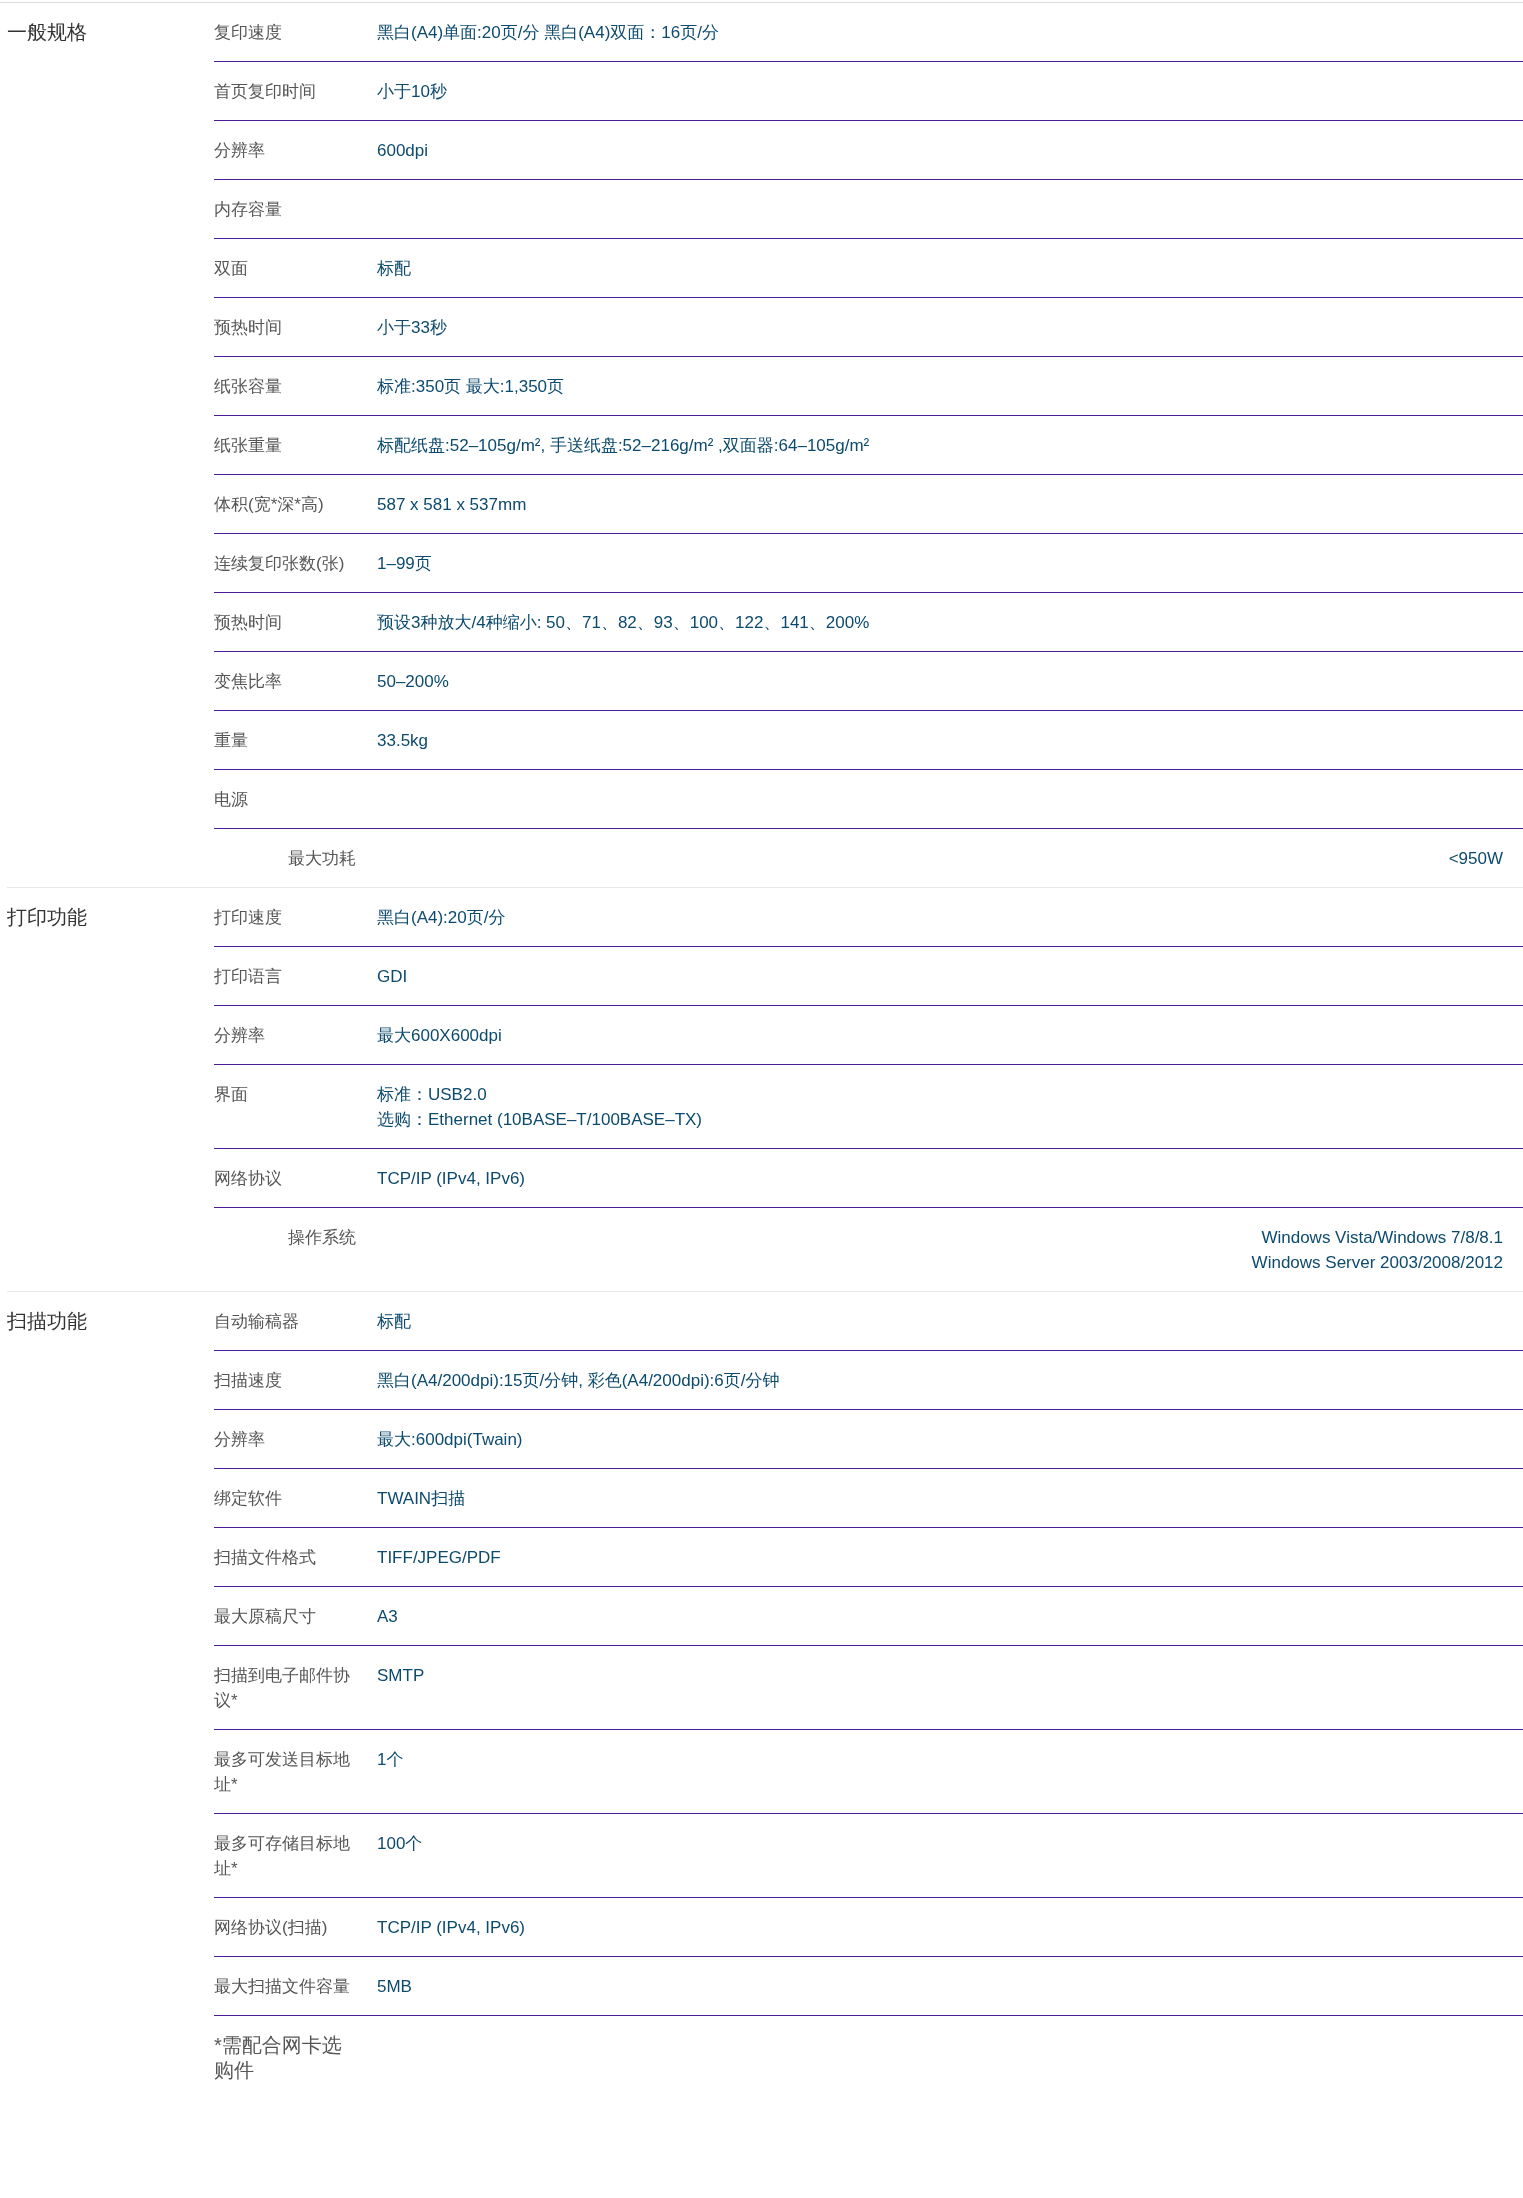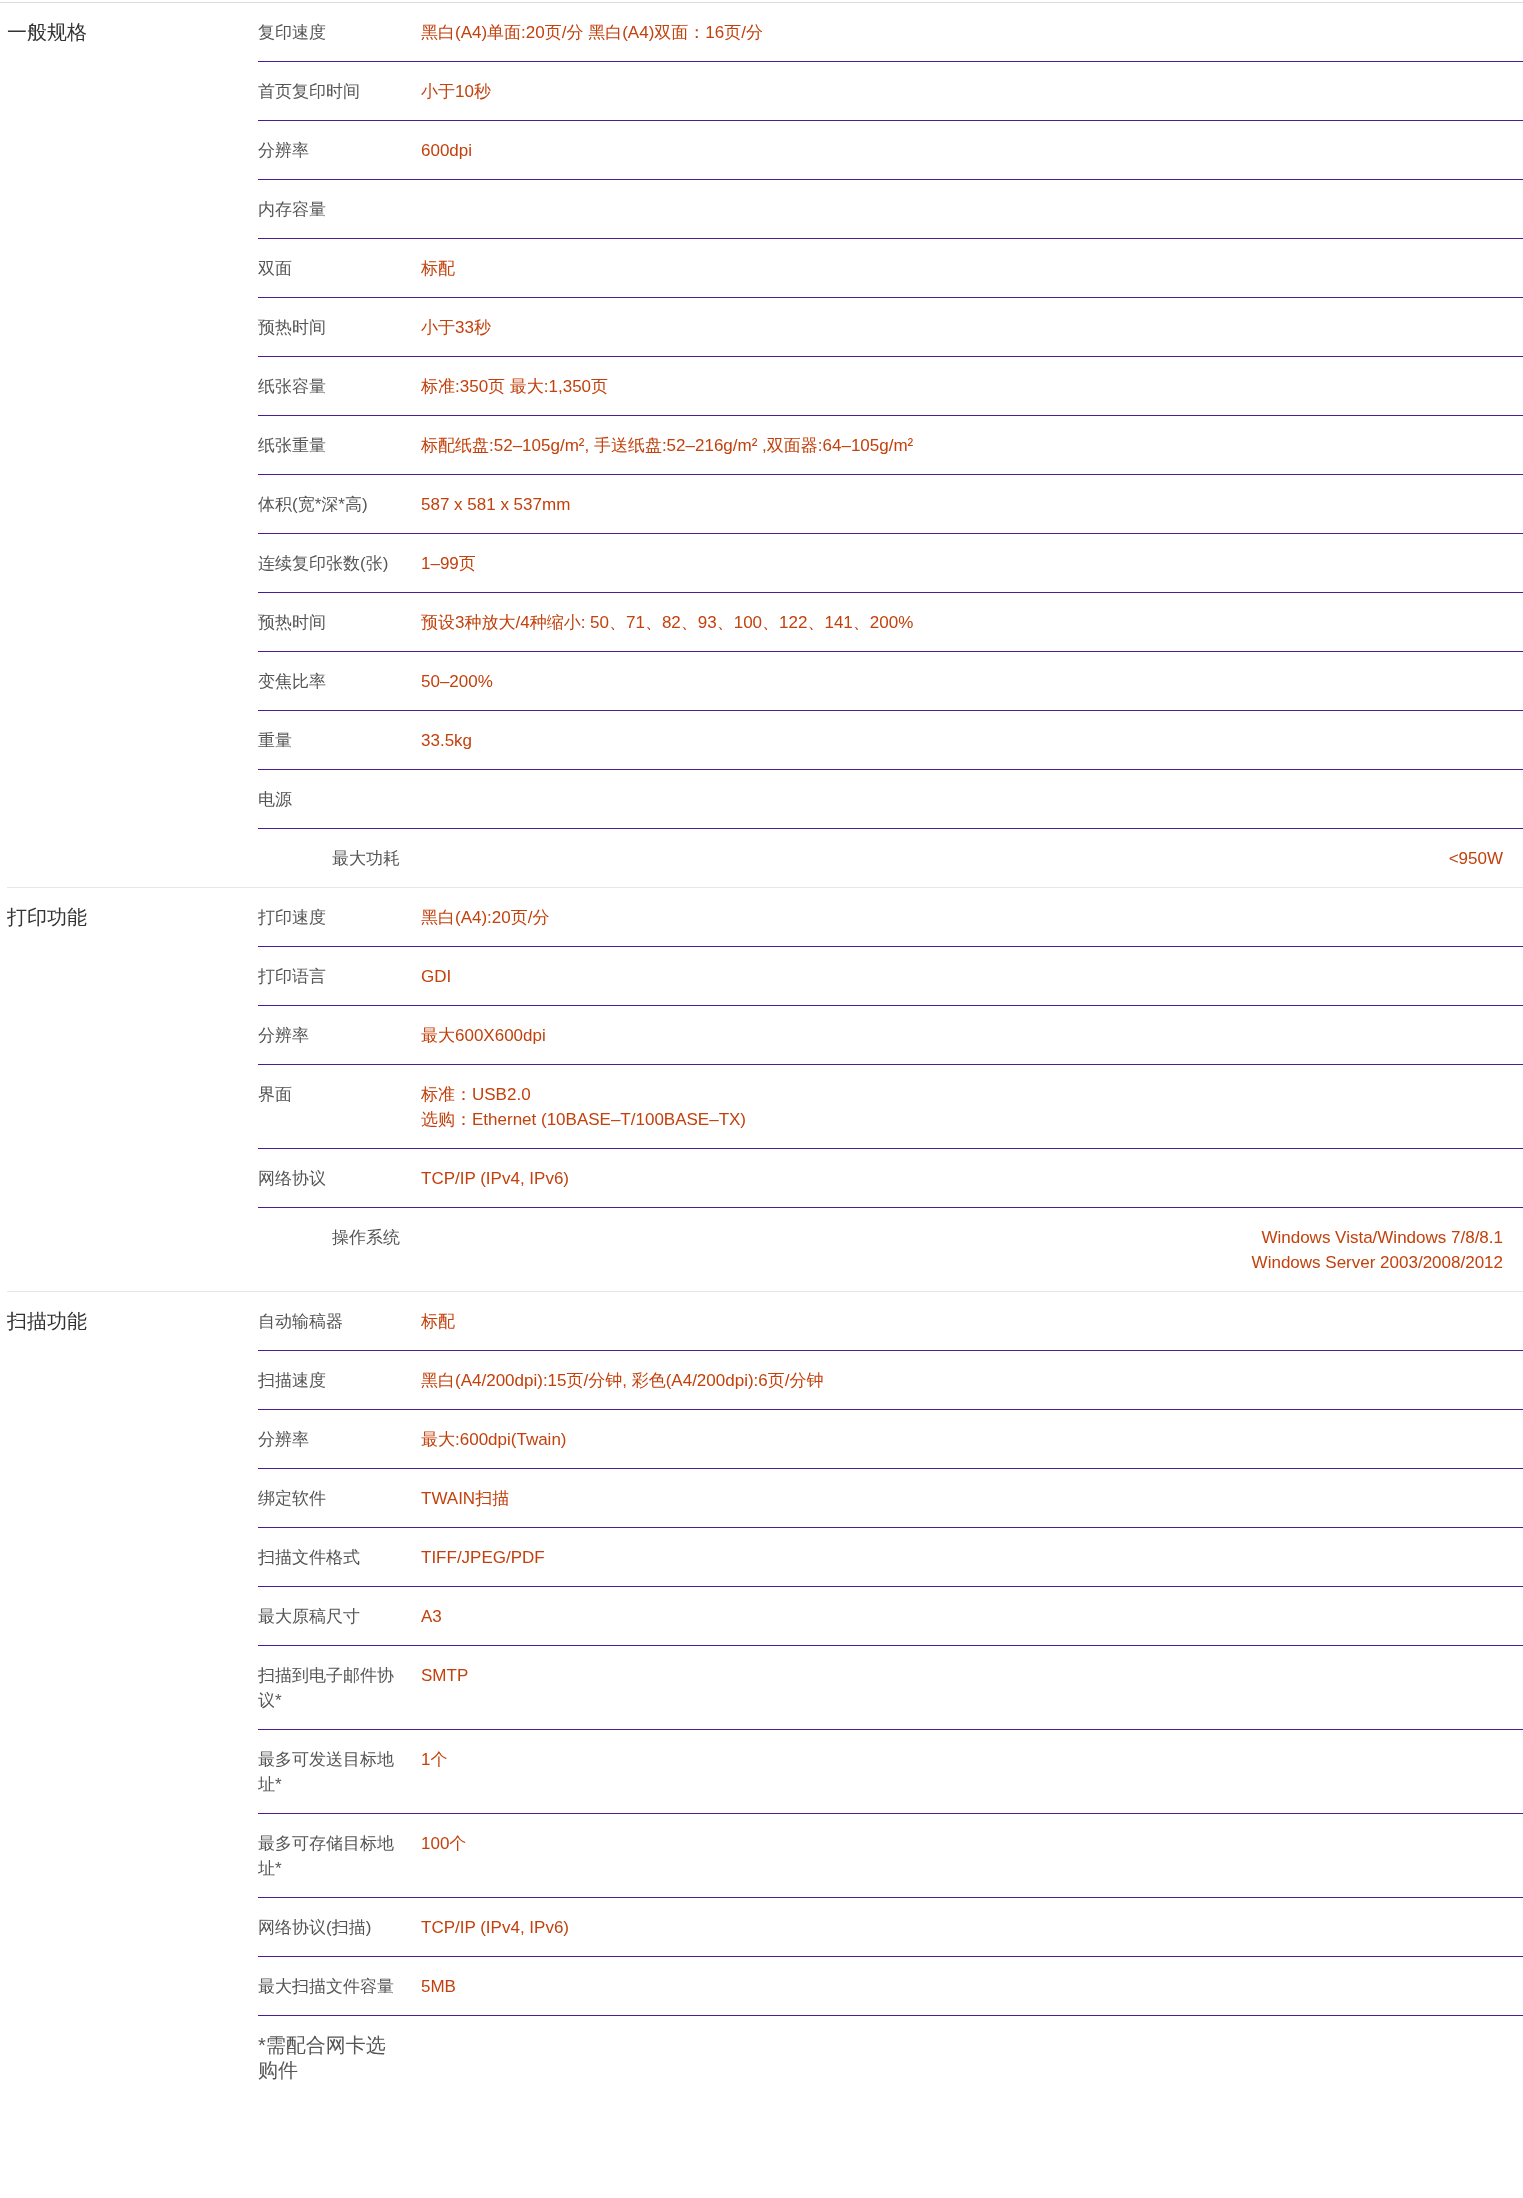--- a/index.html
+++ b/index.html
@@ -14,21 +14,20 @@
     box-sizing: border-box;
     margin-top: 2px;
     border-top: 1px solid #dcdcdc;
     padding-left: 7px;
     background: #ffffff;
   }
   .section {
     display: grid;
     grid-template-columns: 207px 1fr;
     align-items: start;
-    gap: 44px;
   }
   .section + .section {
     border-top: 1px solid #e6e6e6;
   }
   .section-title {
     font-size: 20px;
     line-height: 28px;
     color: #333333;
     padding-top: 15px;
     font-weight: 400;
@@ -44,21 +43,21 @@
   }
   .rows .row:last-child {
     border-bottom: none;
     text-align: right;
   }
   .spec-label {
     color: #555555;
     max-width: 142px;
   }
   .spec-value {
-    color: #c2410c;
+    color: #0c4a6e;
     white-space: pre-line;
     padding-right: 20px;
   }
   .footnote-row {
     display: grid;
     grid-template-columns: 163px 1fr;
     padding: 17px 0 20px 0;
     font-size: 20px;
     line-height: 25px;
   }

